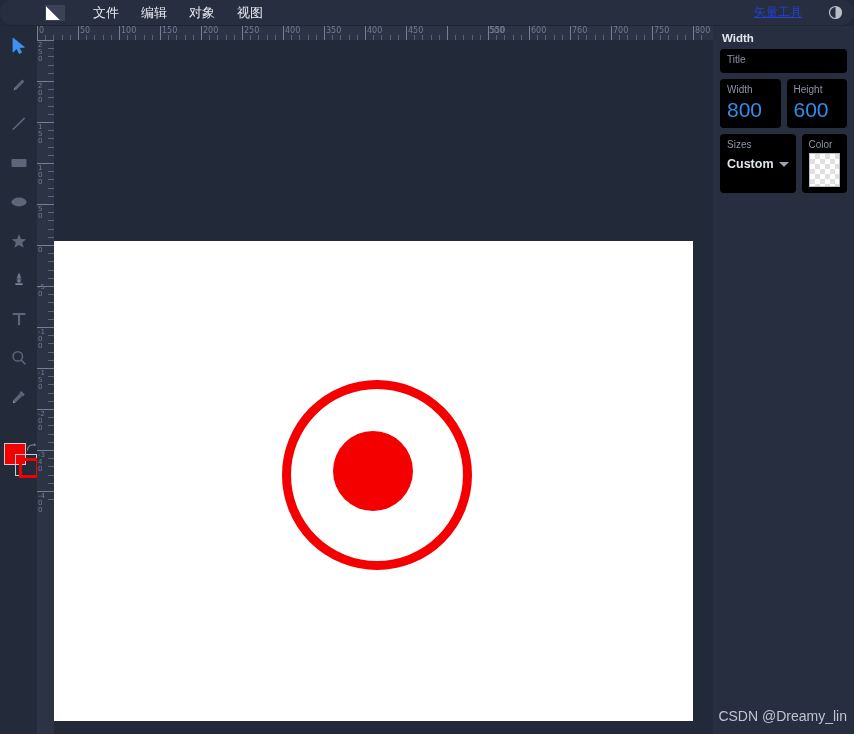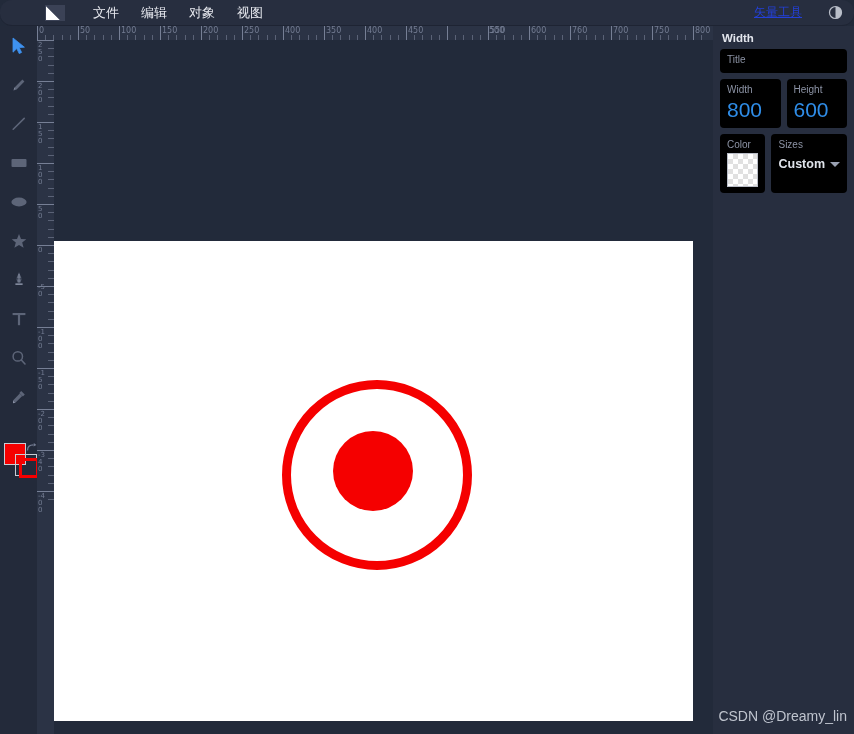--- a/index.html
+++ b/index.html
@@ -547,28 +547,28 @@
         <div class="field-value">800</div>
       </div>
       <div class="field">
         <div class="field-label">Height</div>
         <div class="field-value">600</div>
       </div>
     </div>
 
     <div class="field-row">
       <div class="field">
-        <div class="field-label">Color</div>
-        <div class="swatch-box"></div>
-      </div>
-      <div class="field">
         <div class="field-label">Sizes</div>
         <div class="select-val">
           <span>Custom</span>
           <span class="caret"></span>
         </div>
       </div>
+      <div class="field">
+        <div class="field-label">Color</div>
+        <div class="swatch-box"></div>
+      </div>
     </div>
   </div>
 
   <div class="watermark">CSDN @Dreamy_lin</div>
 
 </div>
 
 </body></html>

